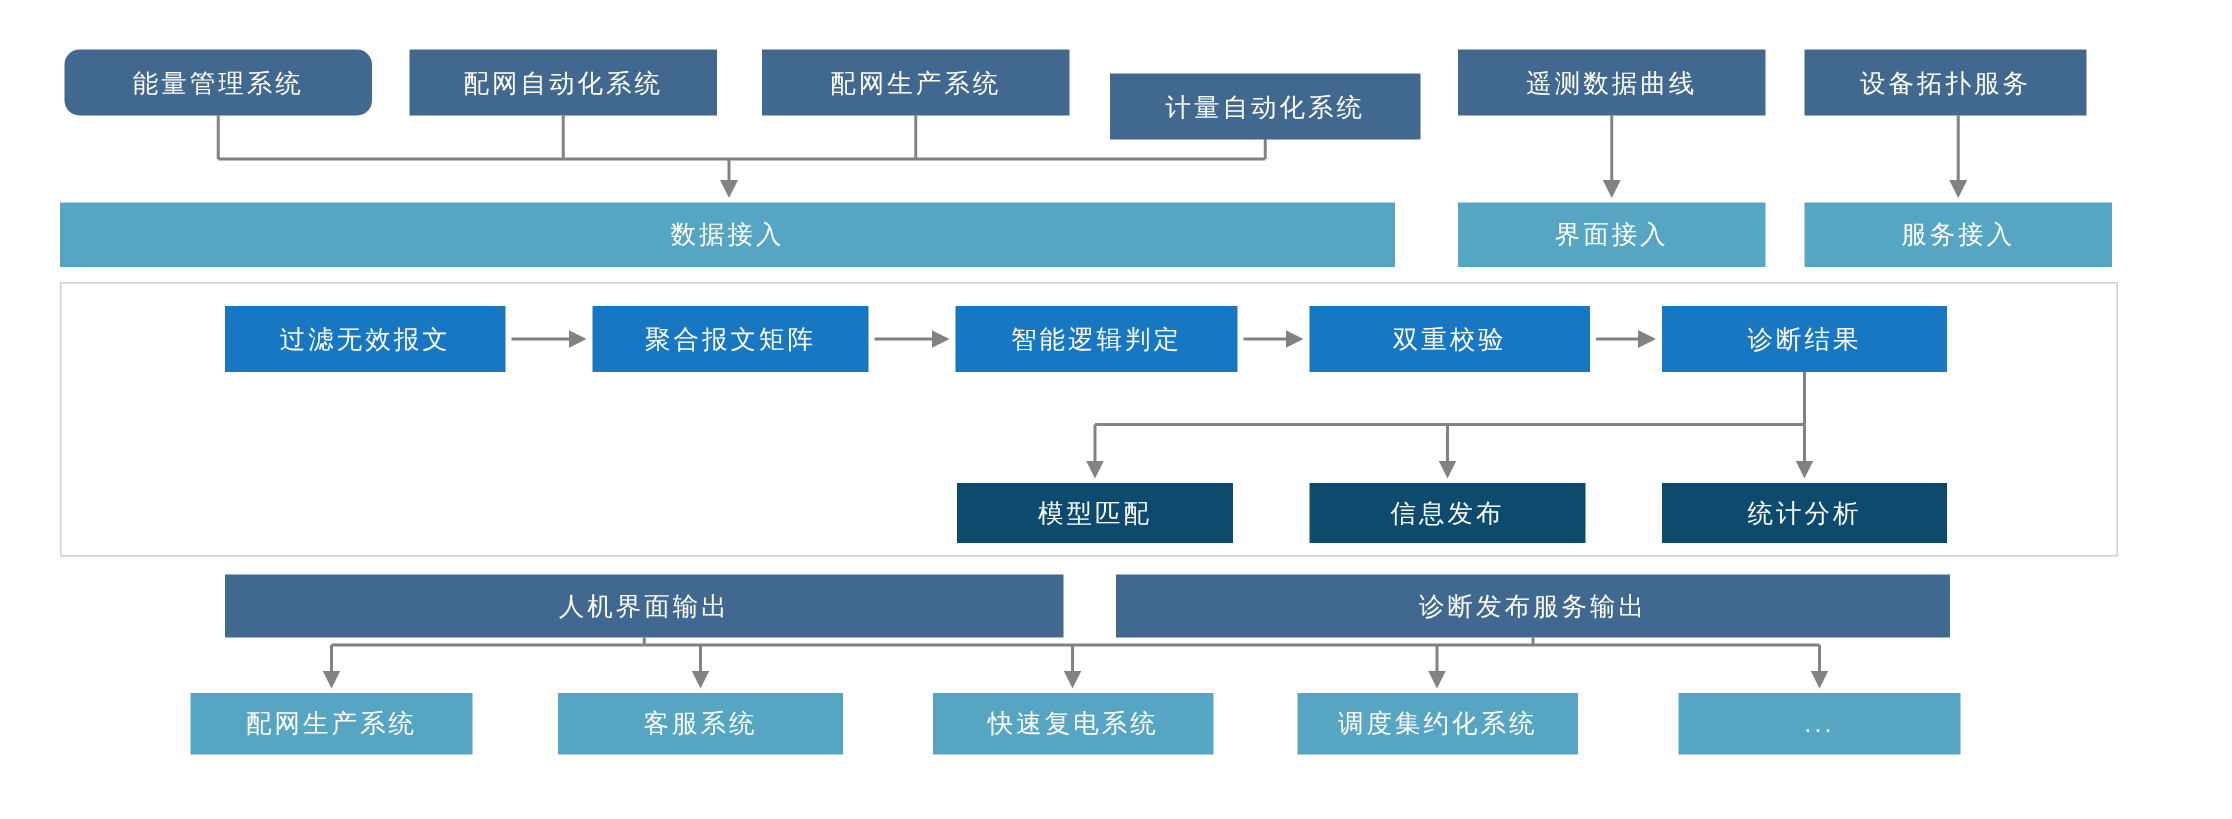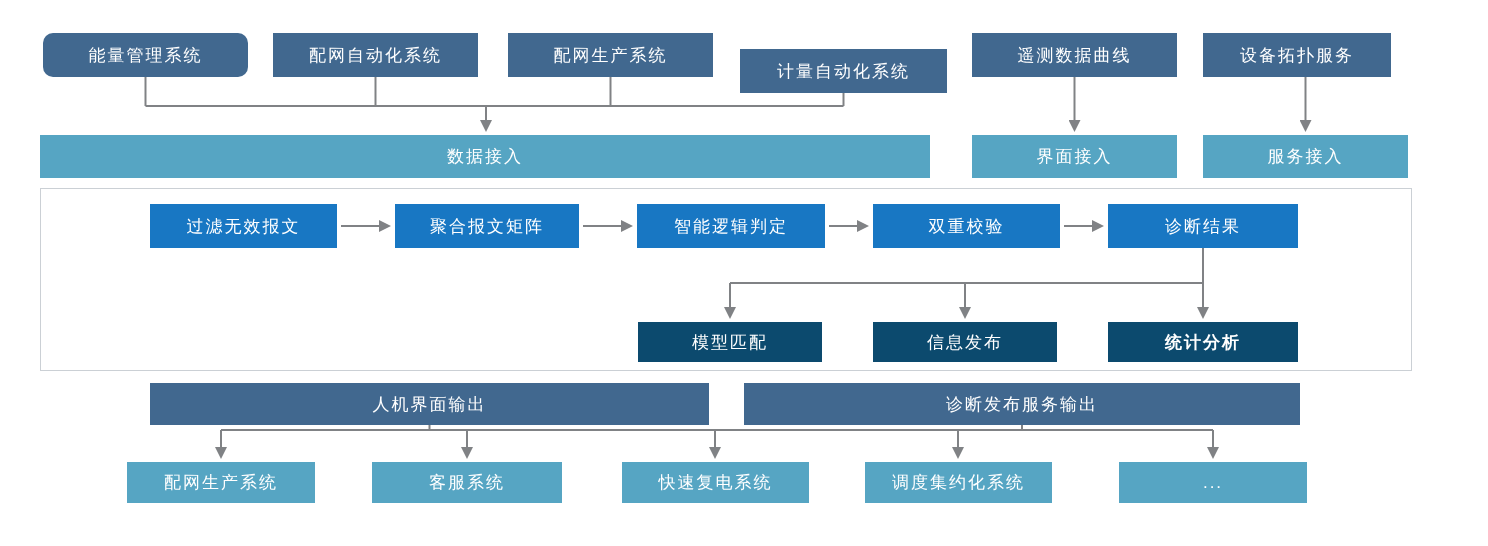--- a/index.html
+++ b/index.html
@@ -81,21 +81,21 @@
   <div class="box teal" style="left:1203px;top:135px;width:205px;height:43px;">服务接入</div>
 
   <div class="box blue" style="left:150px;top:204px;width:187px;height:44px;">过滤无效报文</div>
   <div class="box blue" style="left:395px;top:204px;width:184px;height:44px;">聚合报文矩阵</div>
   <div class="box blue" style="left:637px;top:204px;width:188px;height:44px;">智能逻辑判定</div>
   <div class="box blue" style="left:873px;top:204px;width:187px;height:44px;">双重校验</div>
   <div class="box blue" style="left:1108px;top:204px;width:190px;height:44px;">诊断结果</div>
 
   <div class="box gray" style="left:638px;top:322px;width:184px;height:40px;">模型匹配</div>
   <div class="box gray" style="left:873px;top:322px;width:184px;height:40px;">信息发布</div>
-  <div class="box gray" style="left:1108px;top:322px;width:190px;height:40px;font-weight:bold;">统计分析</div>
+  <div class="box gray" style="left:1108px;top:322px;width:190px;height:40px;">统计分析</div>
 
   <div class="box dark" style="left:150px;top:383px;width:559px;height:42px;">人机界面输出</div>
   <div class="box dark" style="left:744px;top:383px;width:556px;height:42px;">诊断发布服务输出</div>
 
   <div class="box teal" style="left:127px;top:462px;width:188px;height:41px;">配网生产系统</div>
   <div class="box teal" style="left:372px;top:462px;width:190px;height:41px;">客服系统</div>
   <div class="box teal" style="left:622px;top:462px;width:187px;height:41px;">快速复电系统</div>
   <div class="box teal" style="left:865px;top:462px;width:187px;height:41px;">调度集约化系统</div>
   <div class="box teal" style="left:1119px;top:462px;width:188px;height:41px;">...</div>
 

